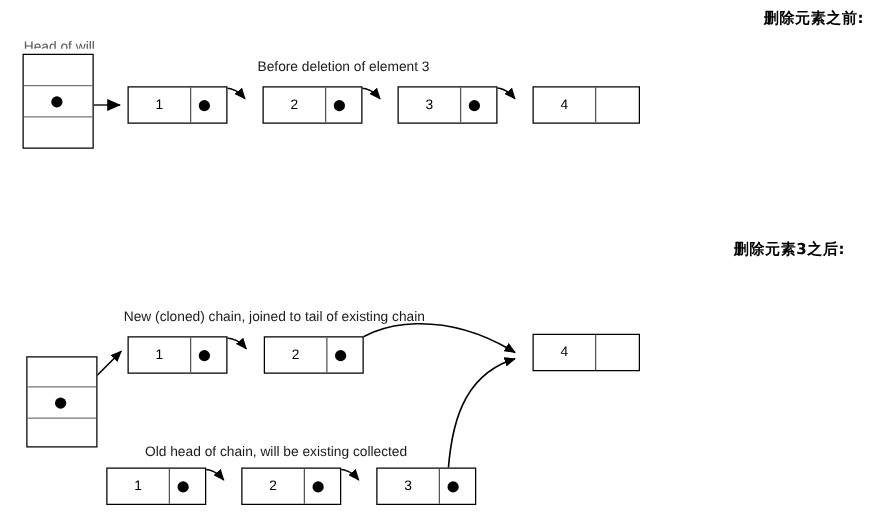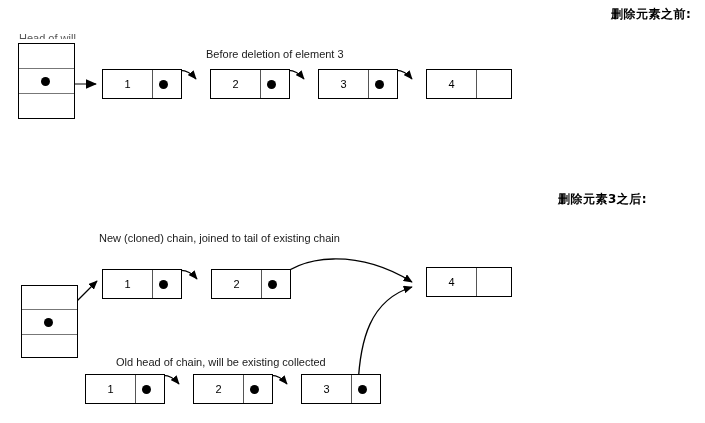--- a/index.html
+++ b/index.html
@@ -172,21 +172,21 @@
     <path d="M254,389 C261,373 276,371 287,384" fill="none" stroke="#000000" stroke-width="1.3" marker-end="url(#arrowhead)"></path>
   </g>
 
   <g>
     <line x1="463" y1="296" x2="488" y2="268" stroke="#000000" stroke-width="1.2"></line>
   </g>
 </svg>
 
 <div class="cn-label" style="left:596px; top:6px;margin-left:15px;">删除元素之前:</div>
 
-<div class="cn-label" style="left:558px; top:191px;">删除元素3之后:</div>
+<div class="cn-label" style="left:587px; top:191px;">删除元素3之后:</div>
 
 <div class="clipped-label" style="left:19px; top:32px; width:95px; height:7px;">Head of will</div>
 
 <div class="en-label" style="left:174px; top:48px;padding-left:32px;">Before deletion of element 3</div>
 
 <div class="head-box" style="left:18px; top:43px; width:57px; height:76px;">
   <div class="head-cell" style="height:25px;"></div>
   <div class="head-cell" style="height:25px;">
     <span class="dot"></span>
   </div>
@@ -212,21 +212,21 @@
   <div class="ptr-cell">
     <span class="dot"></span>
   </div>
 </div>
 
 <div class="node" style="left:426px; top:69px;">
   <div class="data-cell">4</div>
   <div class="ptr-cell null-cell"></div>
 </div>
 
-<div class="en-label" style="left:99px; top:232px;">New (cloned) chain, joined to tail of existing chain</div>
+<div class="en-label" style="left:99px; top:248px;">New (cloned) chain, joined to tail of existing chain</div>
 
 <div class="en-label" style="left:116px; top:356px;">Old head of chain, will be existing collected</div>
 
 <div class="head-box" style="left:21px; top:285px; width:57px; height:73px;">
   <div class="head-cell" style="height:24px;"></div>
   <div class="head-cell" style="height:25px;">
     <span class="dot"></span>
   </div>
   <div class="head-cell" style="height:24px;"></div>
 </div>

